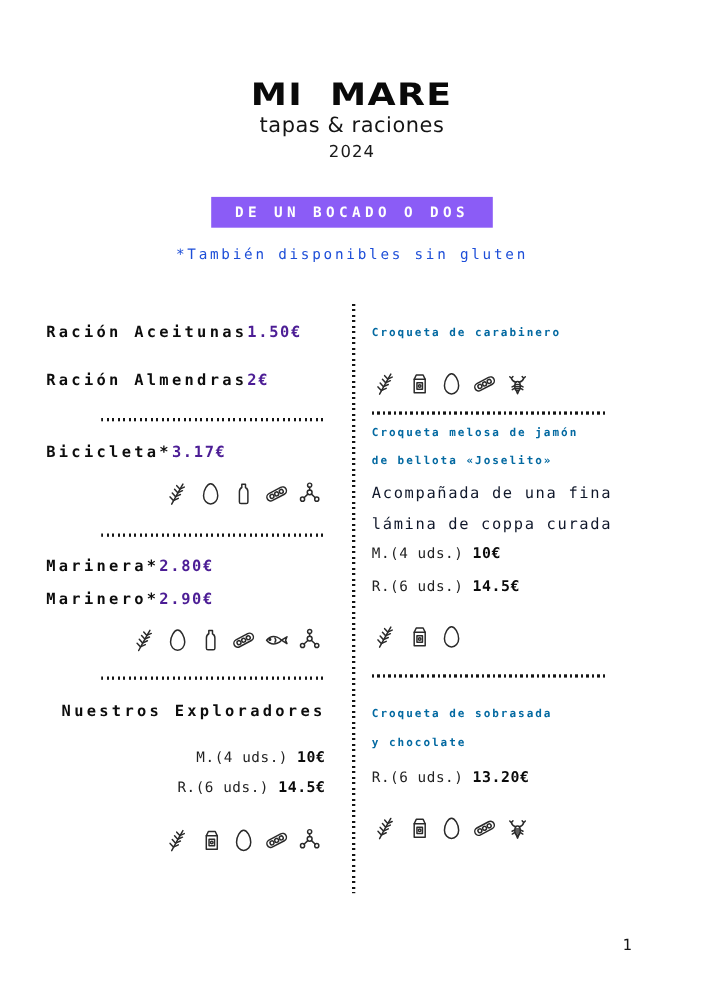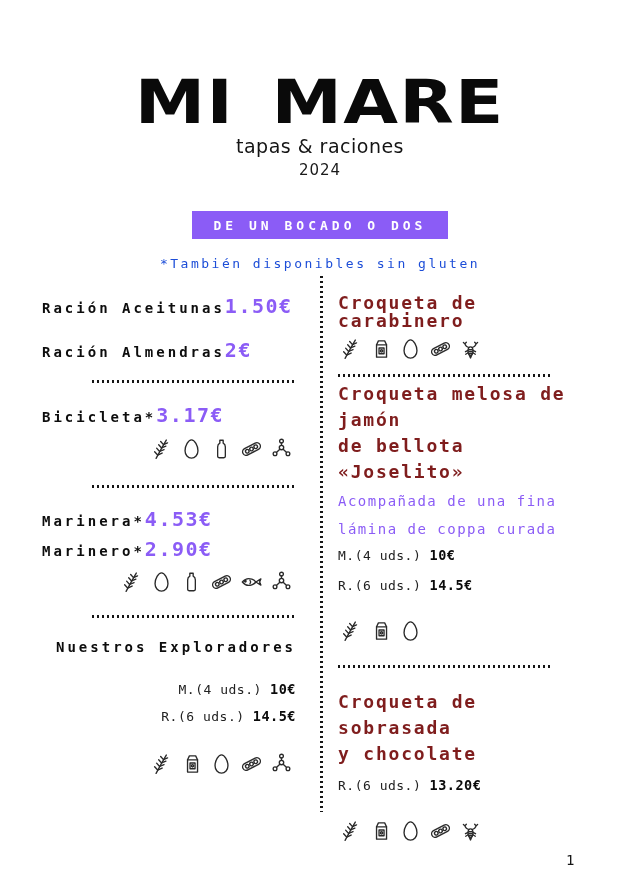--- a/index.html
+++ b/index.html
@@ -12,21 +12,21 @@
     overflow:hidden;
   }
   .page { position:relative; width:640px; height:896px; background:#fff; }
 
   
   .hdr { text-align:center; }
   .title {
     padding-top:72px;
     font-family:"DejaVu Sans","Liberation Sans",sans-serif;
     font-weight:800;
-    font-size:60px;
+    font-size:28px;
     line-height:1;
     letter-spacing:1px;
     word-spacing:10px;
     color:#0a0a0a;
   }
   .title span { display:inline-block; transform:scaleX(1.18); transform-origin:center; white-space:nowrap; }
   .subtitle {
     margin-top:3px;
     font-family:"DejaVu Sans","Liberation Sans",sans-serif;
     font-size:19px; letter-spacing:0.5px; color:#141414;
@@ -59,24 +59,24 @@
   }
   .hdot {
     height:3px;
     background:repeating-linear-gradient(90deg,#151515 0 2px,transparent 2px 5px);
   }
   .hdot.l { width:204px; margin-left:auto; }
   .hdot.r { width:212px; }
 
   .row { display:flex; justify-content:flex-start; align-items:baseline; height:18px; }
   .iname  { font-size:14px; font-weight:bold; letter-spacing:3px; color:#0d0d0d; white-space:nowrap; }
-  .iprice { font-size:20px; font-weight:bold; letter-spacing:1.5px; color:#8b5cf6; white-space:nowrap; }
-
-  .rname { font-size:18px; font-weight:bold; letter-spacing:1.8px; line-height:26px; color:#7f1d1d; white-space:pre-line; }
-  .rdesc { font-size:14px; letter-spacing:1.5px; line-height:28px; color:#8b5cf6; white-space:pre-line; }
+  .iprice { font-size:14px; font-weight:bold; letter-spacing:1.5px; color:#4c1d95; white-space:nowrap; }
+
+  .rname { font-size:10px; font-weight:bold; letter-spacing:1.8px; line-height:26px; color:#0369a1; white-space:pre-line; }
+  .rdesc { font-size:14px; letter-spacing:1.5px; line-height:28px; color:#0f172a; white-space:pre-line; }
 
   .pline { font-size:13px; letter-spacing:0.5px; height:17px; color:#222; white-space:nowrap; }
   .pline .b { font-weight:bold; color:#0b0b0b; font-size:13.5px; }
   .pline .sep { font-weight:bold; margin:0 7px; }
   .pline.ralign { text-align:right; }
 
   .al-icons { display:flex; gap:5px; height:30px; align-items:center; }
   .al-icons.right { justify-content:flex-end; padding-right:2px; }
   .al-icon svg { width:25px; height:28px; display:block; stroke:#2a2a2a; stroke-width:1.3; fill:none; stroke-linecap:round; stroke-linejoin:round; }
 
@@ -227,21 +227,21 @@
           <svg viewBox="0 0 24 24">
             <use href="#sym-sulfites"></use>
           </svg>
         </span>
       </div>
 
     <div class="hdot l lc-d2"></div>
 
     <div class="row lc-mara">
       <span class="iname">Marinera*</span>
-      <span class="iprice">4.53€</span>
+      <span class="iprice">2.80€</span>
     </div>
     <div class="row lc-maro">
       <span class="iname">Marinero*</span>
       <span class="iprice">2.90€</span>
     </div>
     <div class="al-icons right lc-ic2">
         <span class="al-icon">
           <svg viewBox="0 0 24 24">
             <use href="#sym-gluten"></use>
           </svg>

